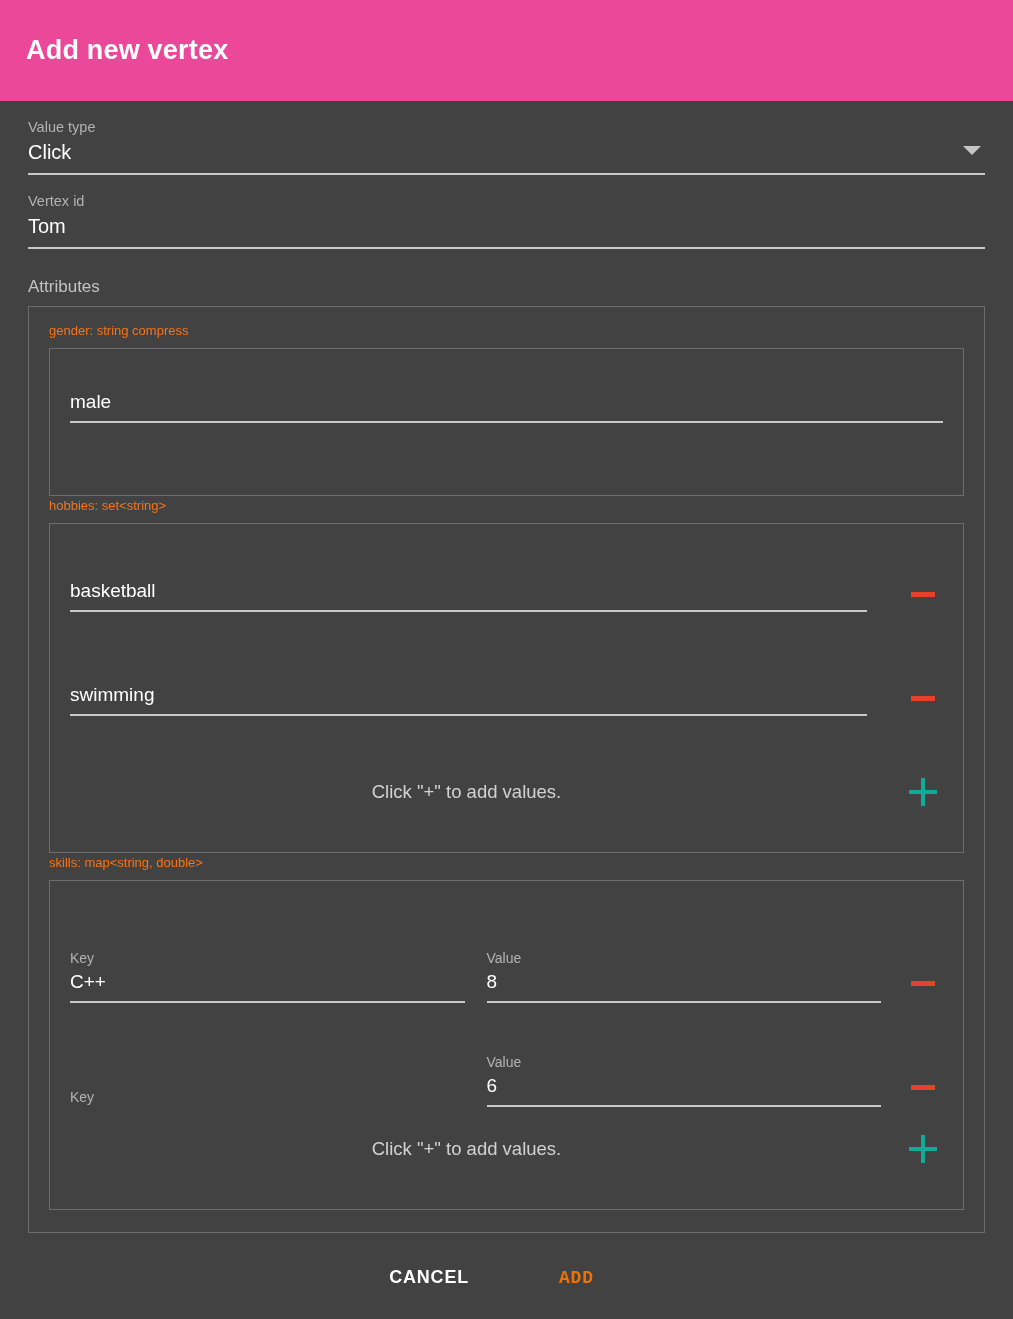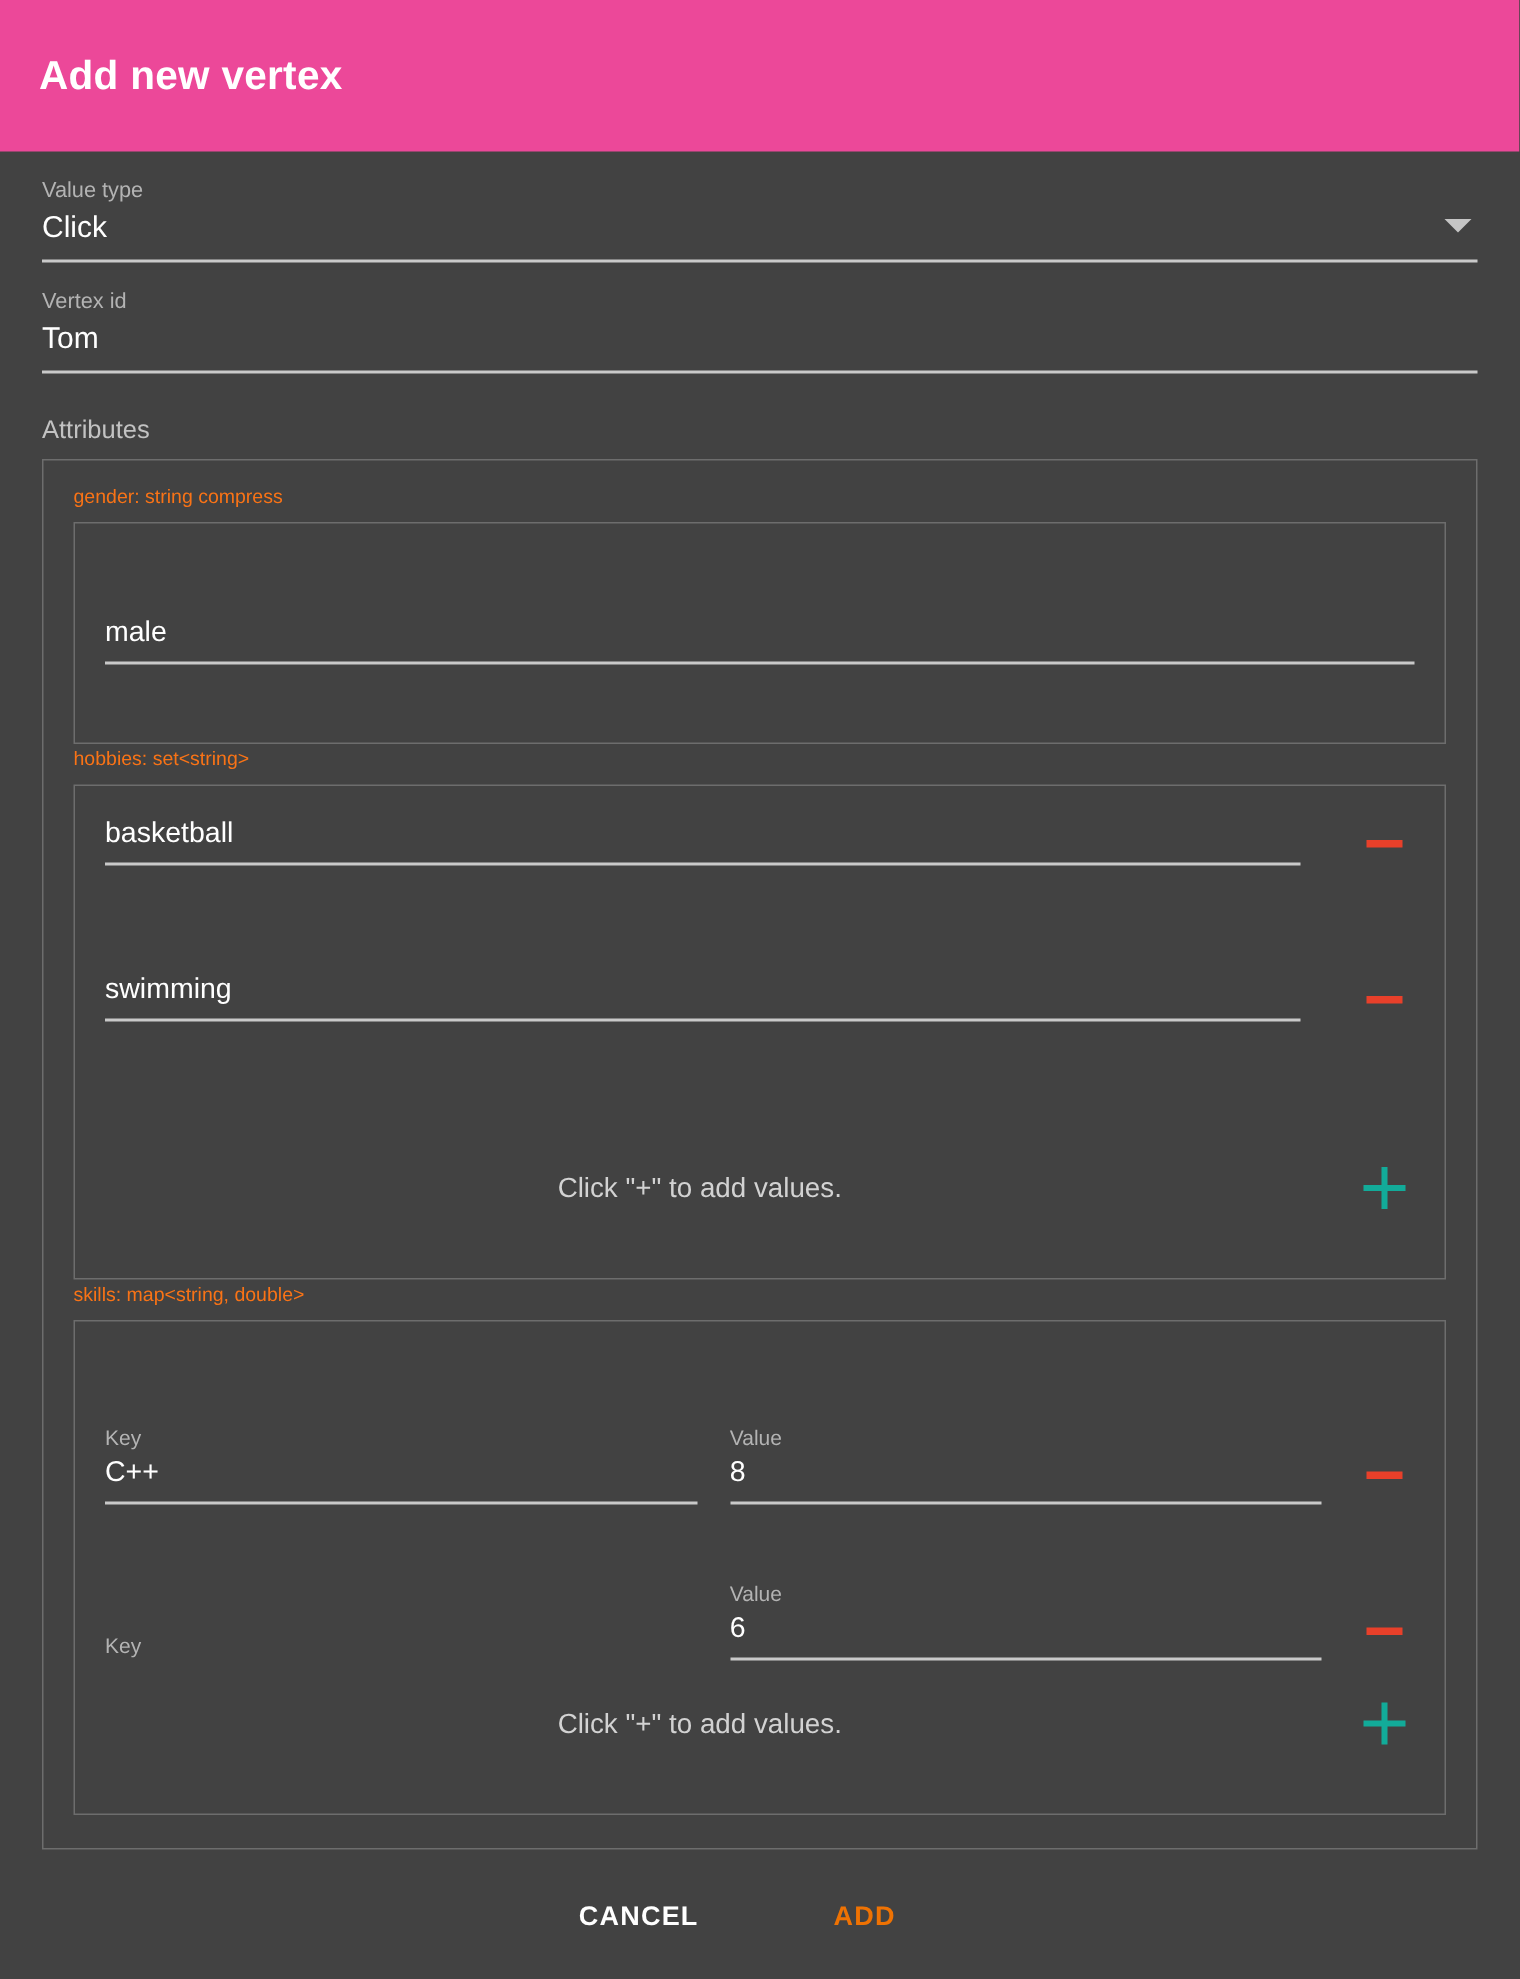--- a/index.html
+++ b/index.html
@@ -88,37 +88,37 @@
   }
   .attr-inner {
     border: 1px solid #6d6d6d;
     box-sizing: border-box;
     padding: 18px 20px;
   }
 
   
   .single-row {
     display: flex;
-    align-items: flex-end;
+    align-items: center;
     min-height: 110px;
   }
   .text-input {
     flex: 1;
     font-size: 19px;
     color: #ffffff;
     line-height: 28px;
     padding-bottom: 5px;
     border-bottom: 2px solid #c9c9c9;
   }
   .single-row .text-input { margin-bottom: 34px; }
 
   
   .list-row {
     display: flex;
-    align-items: flex-start;
+    align-items: center;
     height: 104px;
   }
   .list-row .text-input { margin-right: 36px; }
 
   
   .map-row {
     display: flex;
     align-items: flex-end;
     height: 104px;
   }
@@ -199,21 +199,21 @@
     background: none;
     border: none;
     font-family: "Liberation Sans", sans-serif;
     font-size: 18px;
     font-weight: bold;
     letter-spacing: 0.8px;
     cursor: pointer;
     padding: 8px 14px;
   }
   .btn-cancel { color: #ffffff; margin-right: 62px; }
-  .btn-add { color: #ee7203; }
+  .btn-add { color: #ee7203; font-family: Liberation Mono, monospace; }
 </style>
 </head>
 <body>
 
 <div class="dialog-header">
   <div class="dialog-title">Add new vertex</div>
 </div>
 
 <div class="dialog-body">
 

